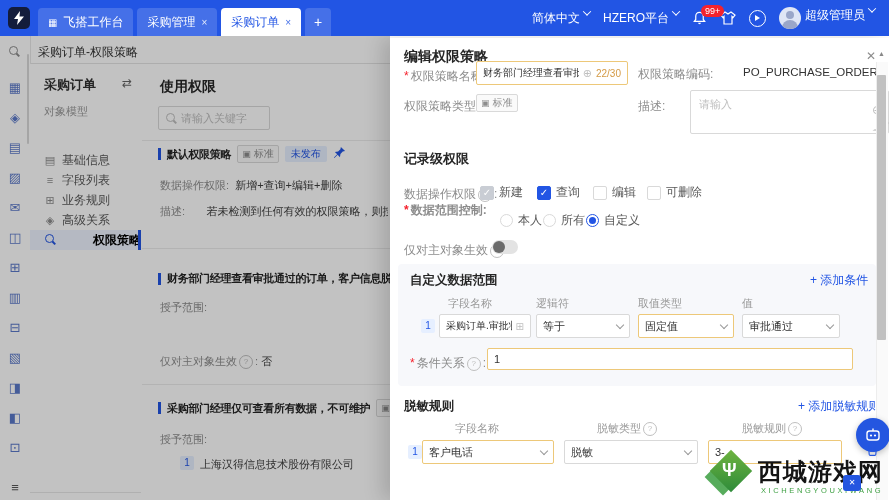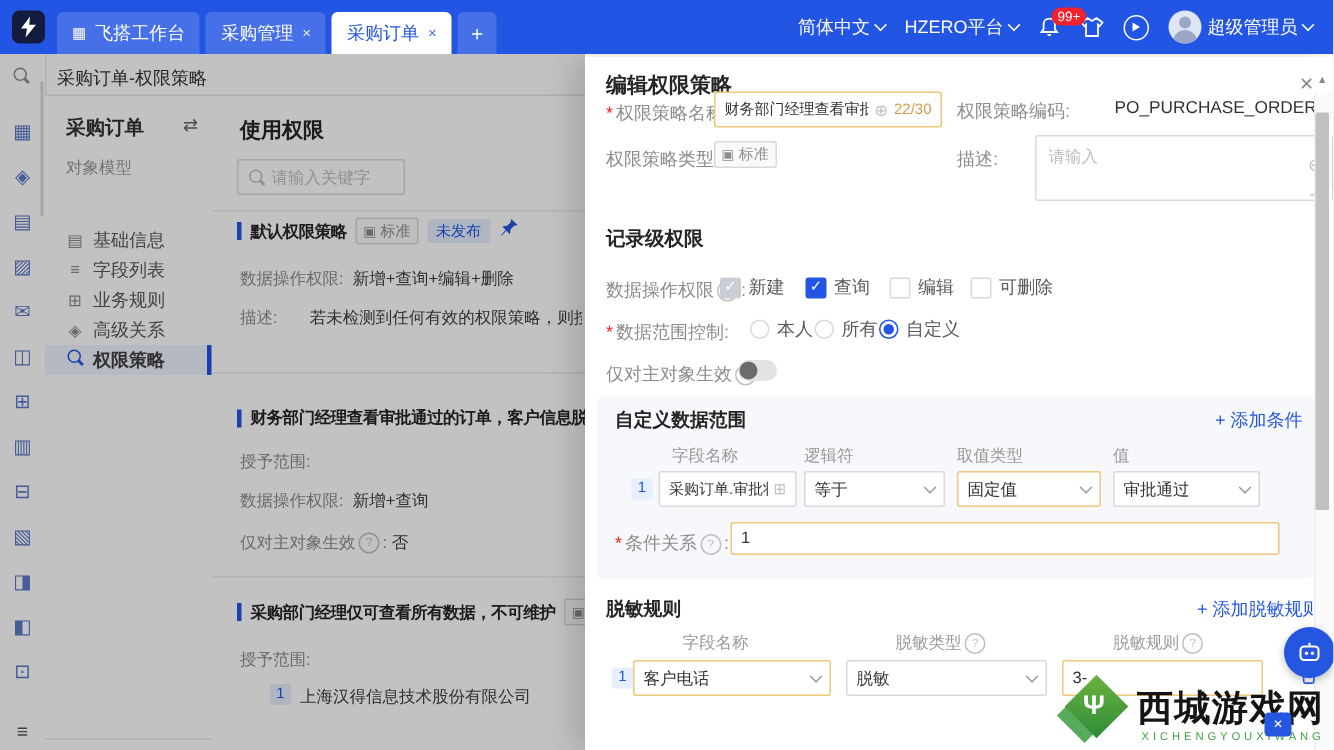--- a/index.html
+++ b/index.html
@@ -7,21 +7,21 @@
   .abs{position:absolute;}
   
   .topbar{position:absolute;left:0;top:0;width:889px;height:36px;background:#2255e4;display:flex;align-items:center;z-index:20;}
   .logo{width:22px;height:22px;margin-left:8px;border-radius:5px;background:#131c3c;display:flex;align-items:center;justify-content:center;flex:0 0 auto;}
   .tabs{display:flex;align-items:flex-end;height:36px;margin-left:8px;gap:4px;}
   .tab{height:28px;display:flex;align-items:center;gap:6px;padding:0 10px;border-radius:4px 4px 0 0;background:rgba(255,255,255,.16);color:#fff;font-size:12px;white-space:nowrap;cursor:pointer;}
   .tab.active{background:#fff;color:#2255e4;}
   .tab .x{font-size:10px;opacity:.85;}
   .tab-plus{width:26px;height:28px;border-radius:4px 4px 0 0;background:rgba(255,255,255,.16);color:#fff;display:flex;align-items:center;justify-content:center;font-size:14px;}
   .tbright{margin-left:auto;display:flex;align-items:center;gap:13px;padding-right:14px;color:#fff;font-size:12px;}
-  .tbitem{display:flex;align-items:center;gap:4px;white-space:nowrap;}
+  .tbitem{display:flex;gap:4px;white-space:nowrap;}
   .chev{display:inline-block;width:5px;height:5px;border-right:1.3px solid currentColor;border-bottom:1.3px solid currentColor;transform:rotate(45deg) translate(-1px,-1px);}
   .bellwrap{position:relative;}
   .badge99{position:absolute;left:9px;top:-6px;background:#f5222d;color:#fff;font-size:9px;line-height:12px;padding:0 4px;border-radius:7px;white-space:nowrap;}
   .playcirc{width:15px;height:15px;border:1.5px solid #fff;border-radius:50%;position:relative;}
   .playcirc::after{content:"";position:absolute;left:5px;top:4px;border-left:5px solid #fff;border-top:3.5px solid transparent;border-bottom:3.5px solid transparent;}
   .avatar{width:22px;height:22px;border-radius:50%;background:#dfe6f5;position:relative;overflow:hidden;}
   .avatar::before{content:"";position:absolute;left:7px;top:4px;width:8px;height:8px;border-radius:50%;background:#9aa7c9;}
   .avatar::after{content:"";position:absolute;left:3px;top:13px;width:16px;height:10px;border-radius:8px 8px 0 0;background:#9aa7c9;}
   
   .content{position:absolute;left:0;top:36px;width:889px;height:464px;background:#fff;}
@@ -34,21 +34,21 @@
   .mag{position:relative;display:inline-block;width:12px;height:12px;color:#8c8c8c;}
   .mag::before{content:"";position:absolute;left:0;top:0;width:7px;height:7px;border:1.5px solid currentColor;border-radius:50%;}
   .mag::after{content:"";position:absolute;left:7px;top:8px;width:4px;height:1.5px;background:currentColor;transform:rotate(45deg);}
   
   .navpanel{position:absolute;left:30px;top:28px;width:112px;height:436px;border-right:1px solid #e8e8e8;background:#fff;}
   .navhead{position:absolute;left:14px;top:12px;font-size:13px;font-weight:bold;color:#333;}
   .swap{position:absolute;left:92px;top:12px;font-size:12px;color:#666;cursor:pointer;}
   .navsec{position:absolute;left:14px;top:40px;font-size:11px;color:#999;}
   .navitem{position:absolute;left:0;width:111px;height:20px;display:flex;align-items:center;gap:6px;padding-left:14px;box-sizing:border-box;font-size:12px;color:#595959;cursor:pointer;}
   .navitem .nicon{font-size:11px;color:#8c8c8c;width:12px;text-align:center;}
-  .navitem.sel{color:#404040;background:#eef3ff;font-weight:bold;}
+  .navitem.sel{color:#000000;background:#eef3ff;font-weight:bold;justify-content:space-between;}
   .navitem.sel .nicon{color:#2255e4;}
   .navbar-ind{position:absolute;left:108px;width:3px;height:20px;background:#2255e4;}
   .navfootline{position:absolute;left:0;top:428px;width:111px;height:1px;background:#e8e8e8;}
   
   .midpanel{position:absolute;left:142px;top:28px;width:248px;height:436px;background:#fff;overflow:hidden;}
   .midtitle{position:absolute;left:18px;top:14px;font-size:14px;font-weight:bold;color:#262626;}
   .searchbox{position:absolute;left:16px;top:42px;width:112px;height:24px;border:1px solid #d9d9d9;border-radius:2px;display:flex;align-items:center;gap:5px;padding:0 7px;box-sizing:border-box;color:#bfbfbf;font-size:11px;cursor:text;}
   .midline{position:absolute;left:0;width:248px;height:1px;background:#ececec;}
   .cardtitle{position:absolute;display:flex;align-items:center;gap:6px;white-space:nowrap;}
   .cbar{width:3px;height:12px;background:#2255e4;flex:0 0 auto;}
@@ -246,21 +246,20 @@
       </div>
       <div class="crow" style="left:18px;top:114px;"><span>数据操作权限:</span>&nbsp;&nbsp;<span class="cv">新增+查询+编辑+删除</span></div>
       <div class="crow" style="left:18px;top:140px;width:228px;overflow:hidden;"><span>描述:</span>&nbsp;&nbsp;&nbsp;&nbsp;&nbsp;&nbsp;&nbsp;<span class="cv">若未检测到任何有效的权限策略，则按本策</span></div>
       <div class="midline" style="top:184px;"></div>
 
       <div class="cardtitle" style="left:16px;top:207px;">
         <span class="cbar"></span>
         <span class="ctxt">财务部门经理查看审批通过的订单，客户信息脱敏</span>
       </div>
       <div class="crow" style="left:18px;top:236px;"><span>授予范围:</span></div>
-      <div class="crow" style="left:18px;top:262px;"><span>数据操作权限:</span>&nbsp;&nbsp;<span class="cv">新增+查询</span></div>
       <div class="crow" style="left:18px;top:290px;"><span>仅对主对象生效</span><span class="info">?</span><span>:</span>&nbsp;<span class="cv">否</span></div>
       <div class="midline" style="top:320px;"></div>
 
       <div class="cardtitle" style="left:16px;top:335px;">
         <span class="cbar"></span>
         <span class="ctxt">采购部门经理仅可查看所有数据，不可维护</span>
         <span class="bstd">
             <span class="bi">▣</span>
           </span>
       </div>
@@ -297,21 +296,21 @@
       </div>
 
       <span class="abs sect" style="left:14px;top:112px;">记录级权限</span>
 
       <span class="abs" style="left:14px;top:146px;"><span class="lbl">数据操作权限</span><span class="info">?</span><span class="lbl">:</span></span>
       <span class="abs" style="left:90px;top:145px;"><span class="cb gray">✓</span><span class="cblbl">新建</span></span>
       <span class="abs" style="left:147px;top:145px;"><span class="cb blue">✓</span><span class="cblbl">查询</span></span>
       <span class="abs" style="left:203px;top:145px;"><span class="cb"></span><span class="cblbl">编辑</span></span>
       <span class="abs" style="left:257px;top:145px;"><span class="cb"></span><span class="cblbl">可删除</span></span>
 
-      <span class="abs" style="left:14px;top:174px;"><span class="star">*</span><span class="lbl">数据范围控制</span><span class="lbl">:</span></span>
+      <span class="abs" style="left:14px;top:162px;font-weight:bold;"><span class="star">*</span><span class="lbl">数据范围控制</span><span class="lbl">:</span></span>
       <span class="abs" style="left:110px;top:173px;"><span class="radio"></span><span class="cblbl">本人</span></span>
       <span class="abs" style="left:153px;top:173px;"><span class="radio"></span><span class="cblbl">所有</span></span>
       <span class="abs" style="left:196px;top:173px;"><span class="radio sel"></span><span class="cblbl">自定义</span></span>
 
       <span class="abs" style="left:14px;top:202px;"><span class="lbl">仅对主对象生效</span><span class="info">?</span><span class="lbl">:</span></span>
       <div class="toggle" style="left:102px;top:202px;"></div>
 
       <div class="panelbg"></div>
       <span class="abs ptitle" style="left:20px;top:234px;">自定义数据范围</span>
       <span class="abs plink" style="left:420px;top:234px;">+ 添加条件</span>

